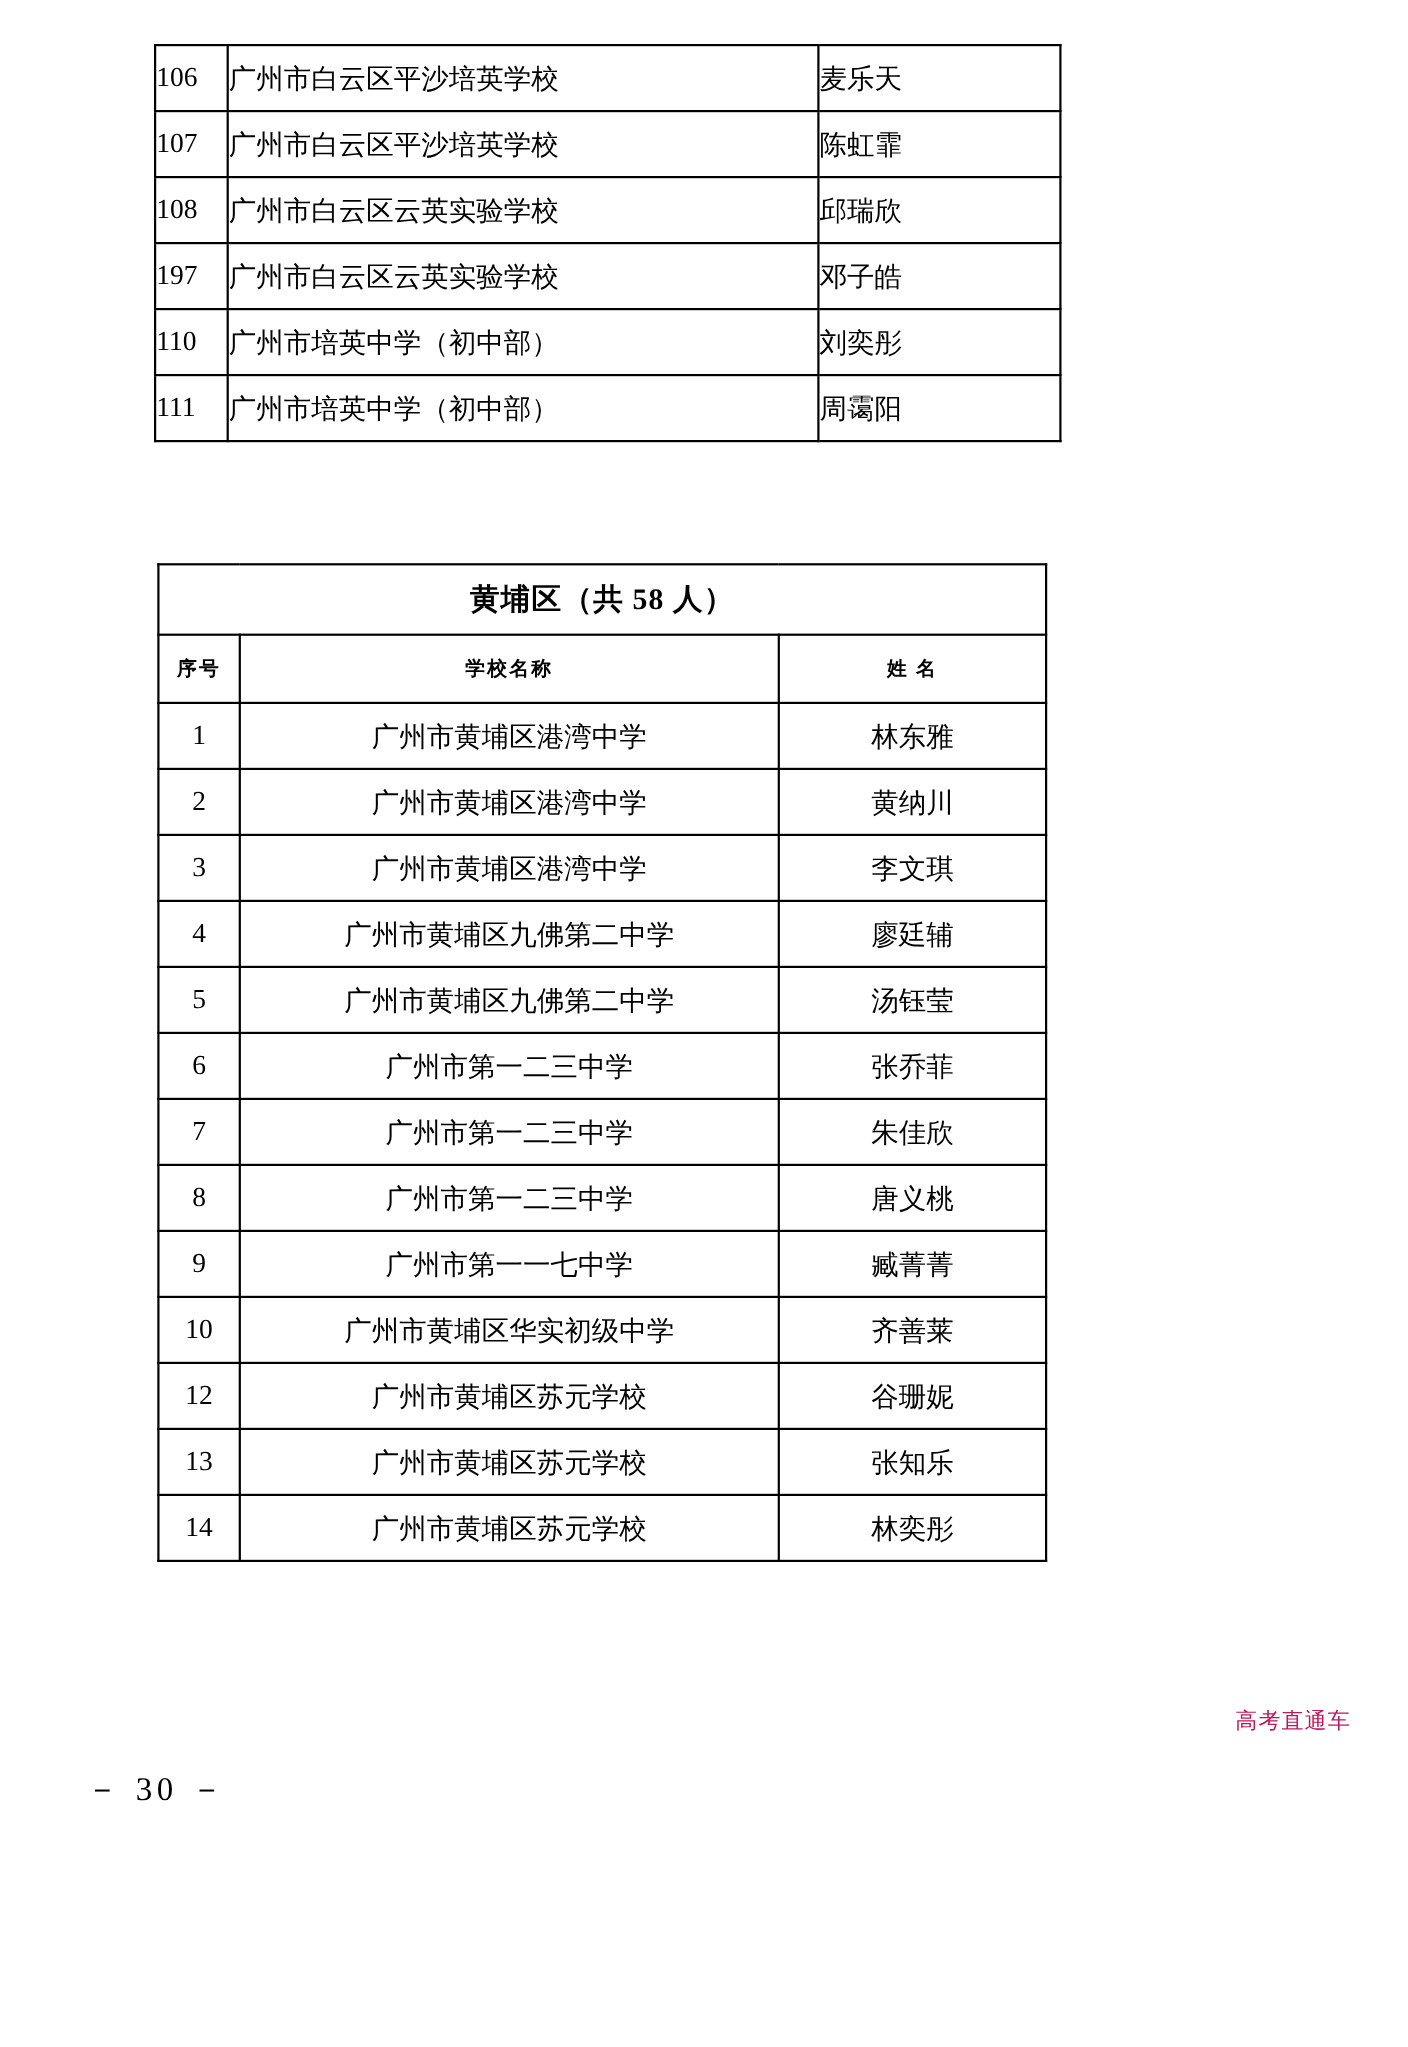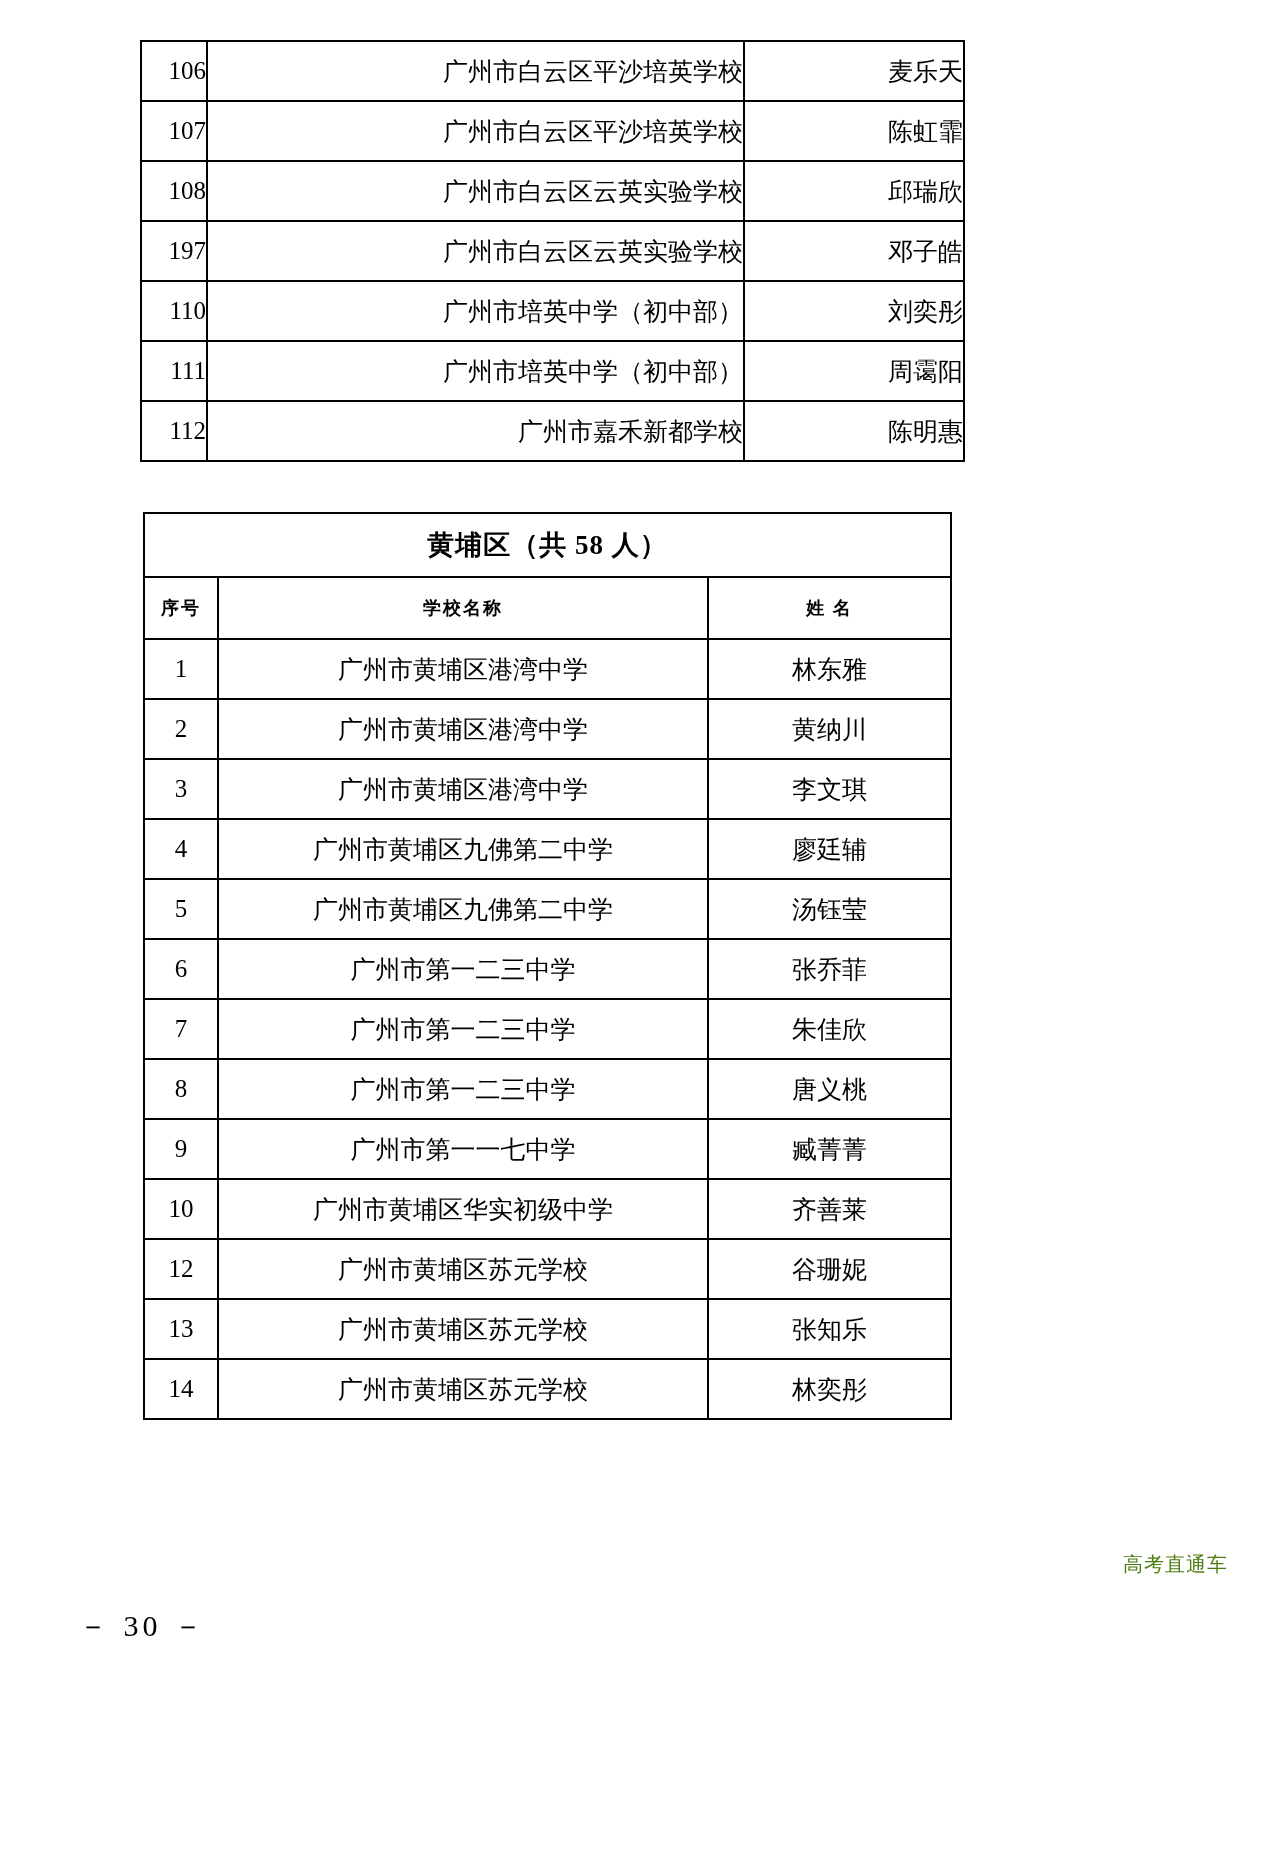--- a/index.html
+++ b/index.html
@@ -25,21 +25,21 @@
   .table-top {
     position: absolute;
     left: 140px;
     top: 40px;
     width: 823px;
     border-collapse: collapse;
     table-layout: fixed;
   }
   .table-top td {
     border: 2px solid #000;
-    text-align: right;
+    text-align: left;
     vertical-align: middle;
     font-size: 25px;
     height: 58px;
     padding: 0;
     font-family: "Liberation Serif", "DejaVu Serif", serif;
   }
   .col-idx { width: 66px; }
   .col-school { width: 537px; }
   .col-name { width: 220px; }
 
@@ -87,21 +87,21 @@
     font-size: 30px;
     letter-spacing: 4px;
     color: #000;
     font-family: "Liberation Serif", "DejaVu Serif", serif;
   }
   .watermark {
     position: absolute;
     right: 52px;
     top: 1551px;
     font-size: 20px;
-    color: #4d7c0f;
+    color: #be185d;
     font-family: Liberation Mono, monospace;
     letter-spacing: 1px;
   }
 </style>
 </head>
 <body>
 
 <div class="page">
 
   <table class="table-top">
@@ -134,25 +134,20 @@
       <tr>
         <td>110</td>
         <td>广州市培英中学（初中部）</td>
         <td>刘奕彤</td>
       </tr>
       <tr>
         <td>111</td>
         <td>广州市培英中学（初中部）</td>
         <td>周霭阳</td>
       </tr>
-      <tr>
-        <td>112</td>
-        <td>广州市嘉禾新都学校</td>
-        <td>陈明惠</td>
-      </tr>
     </tbody>
   </table>
 
   <table class="table-main">
     <colgroup>
       <col class="m-col-idx">
         <col class="m-col-school">
         <col class="m-col-name">
     </colgroup>
     <tbody>

